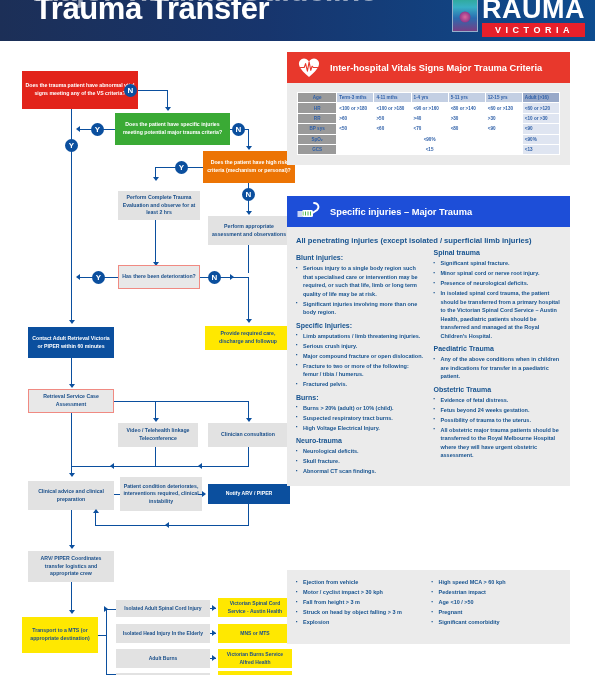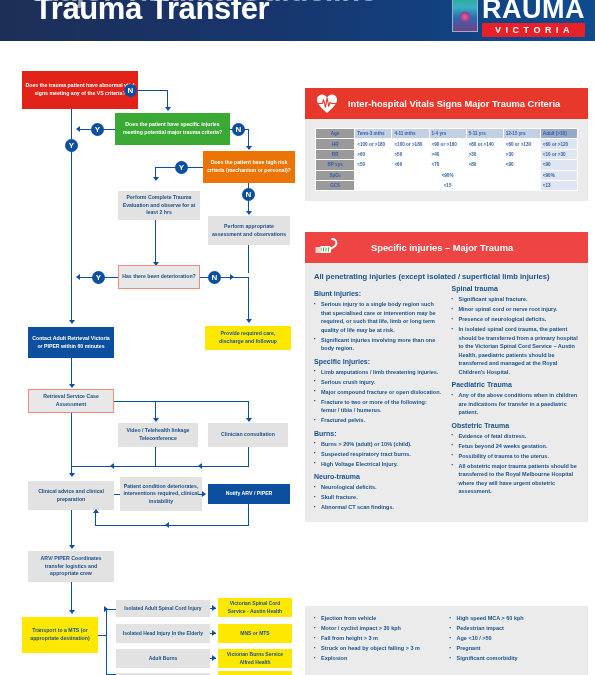--- a/index.html
+++ b/index.html
@@ -72,27 +72,27 @@
   .arr-left  { border-top: 3px solid transparent; border-bottom: 3px solid transparent; border-right: 4.5px solid #0b4f9e; }
   .arr-right { border-top: 3px solid transparent; border-bottom: 3px solid transparent; border-left: 4.5px solid #0b4f9e; }
 
   .yn {
     position: absolute; width: 13px; height: 13px; border-radius: 50%;
     background: #0b4f9e; color: #fff; font-size: 8px; font-weight: bold;
     display: flex; align-items: center; justify-content: center;
   }
 
   
-  .panel { position: absolute; left: 305px; width: 283px; margin-top: 36px; }
+  .panel { position: absolute; left: 287px; width: 283px; }
   .panel-head {
     height: 31px; display: flex; align-items: center; padding-left: 8px;
     color: #fff; font-size: 9.3px; font-weight: bold;
   }
   .ph-red    { background: #e8382c; }
-  .ph-green  { background: #ef4444; gap: 23px; }
+  .ph-green  { background: #1d4ed8; }
   .ph-orange { background: #ee7521; }
   .panel-body { background: #ebebeb; padding: 7px 9px 8px 9px; }
 
   .icon-box { width: 28px; height: 24px; margin-right: 7px; flex: 0 0 28px;
               display:flex; align-items:center; justify-content:center; }
 
   
   table.vitals { width: 100%; border-collapse: collapse; table-layout: fixed; }
   table.vitals td {
     font-size: 4.6px; font-weight: bold; color: #2d5fa8;

